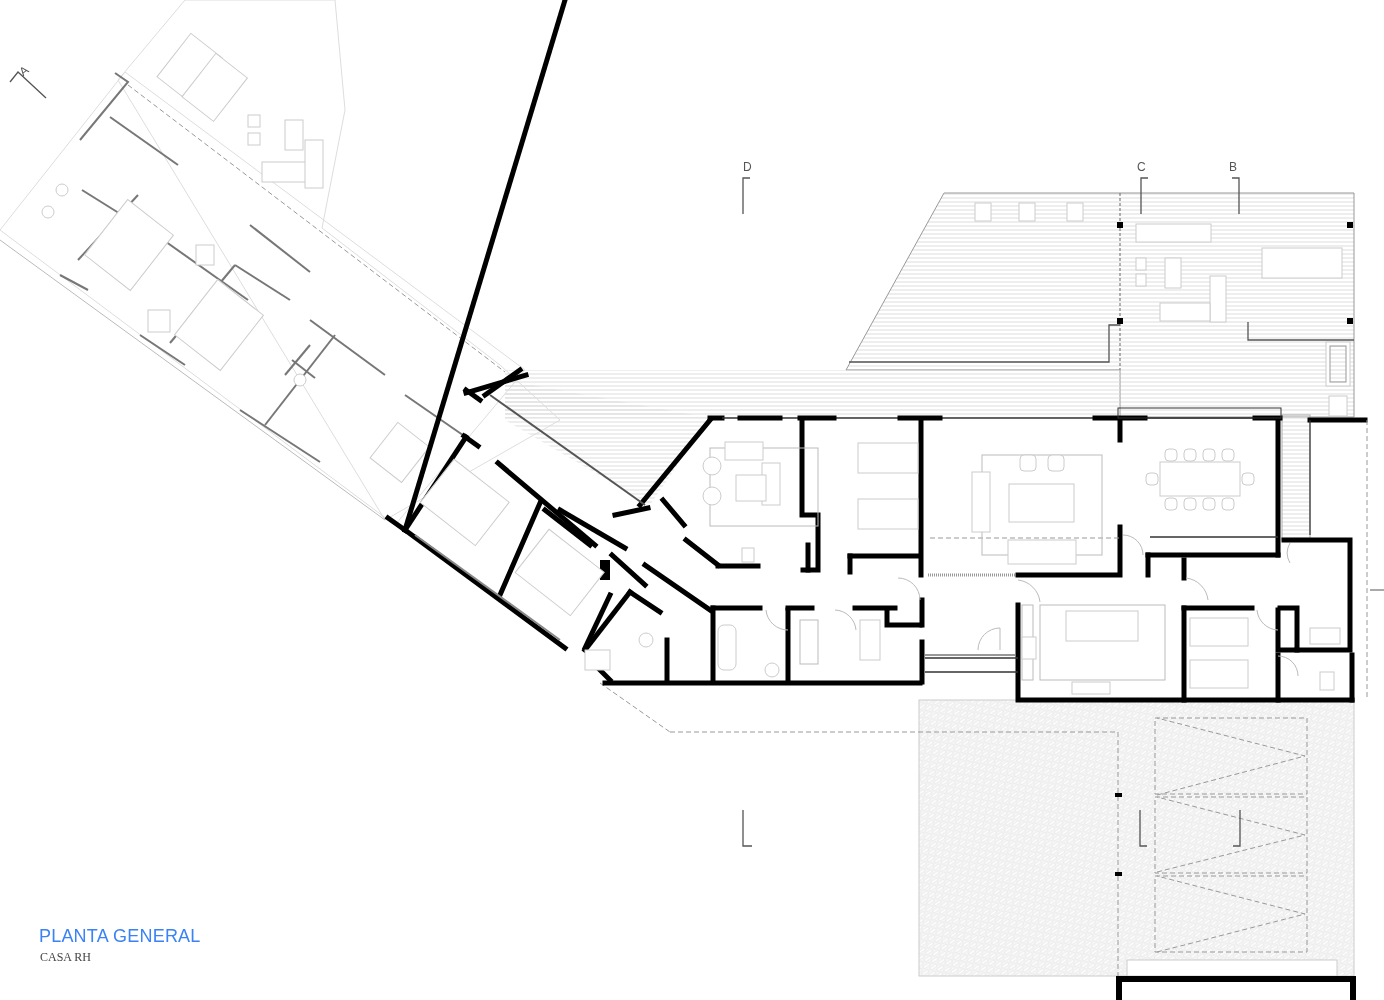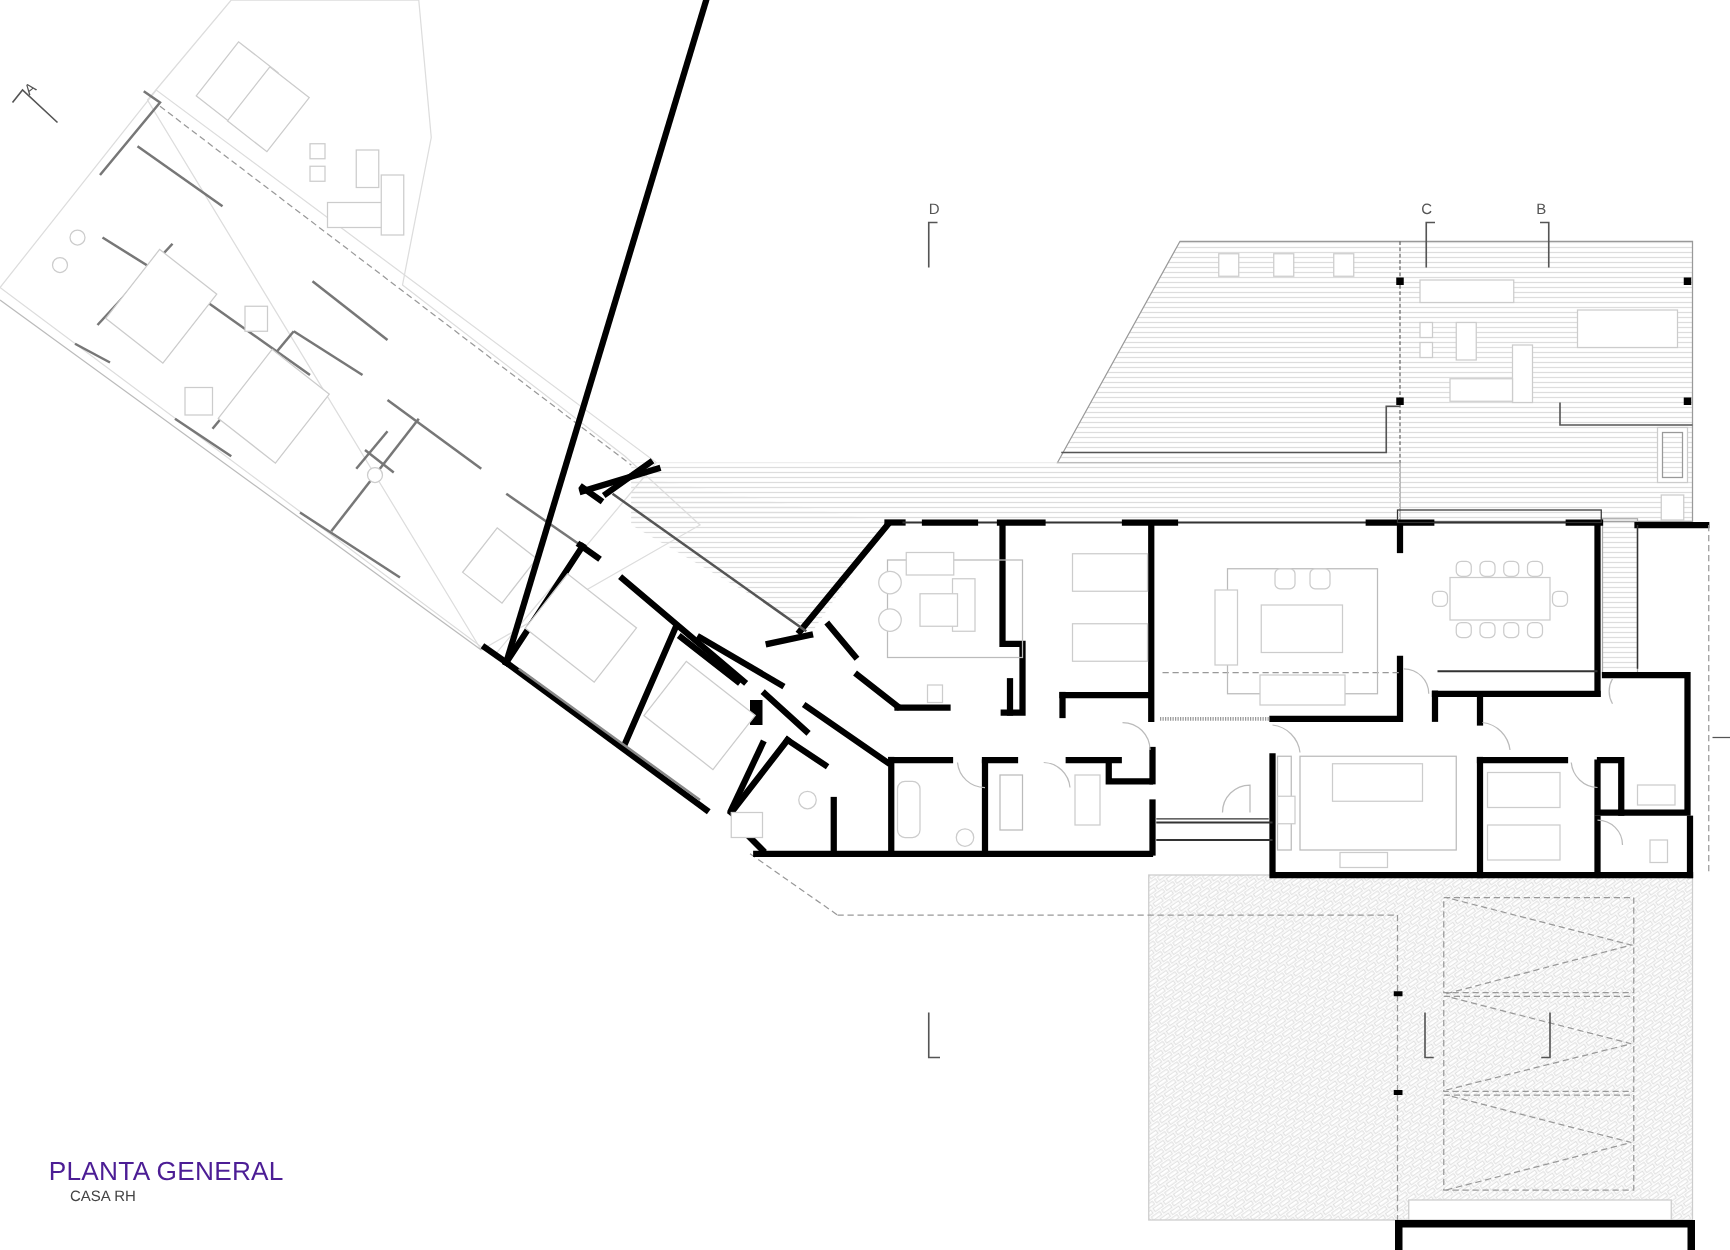--- a/index.html
+++ b/index.html
@@ -1,19 +1,19 @@
 <!DOCTYPE html>
 <html><head>
 <meta charset="utf-8">
 <style>
   html,body{margin:0;padding:0;background:#fff;}
   body{width:1384px;height:1000px;position:relative;overflow:hidden;font-family:"Liberation Sans",sans-serif;}
   svg{position:absolute;left:0;top:0;}
-  .title{position:absolute;left:39px;top:926px;font-size:21px;color:#4c1d95;letter-spacing:0.2px;}
-  .subtitle{position:absolute;left:56px;top:950px;font-size:12px;color:#444;}
+  .title{position:absolute;left:39px;top:926px;font-size:18px;color:#3b82f6;letter-spacing:0.2px;}
+  .subtitle{position:absolute;left:40px;top:950px;font-size:12px;color:#444;font-family:Liberation Serif, serif;}
   .sec{position:absolute;font-size:12px;color:#555;}
   .thin{stroke:#bbb;stroke-width:1;fill:none;}
   .furn{stroke:#ccc;stroke-width:1;fill:#fff;}
   .wall{stroke:#000;stroke-width:5;fill:none;stroke-linecap:square;}
   .dash{stroke:#999;stroke-width:1;stroke-dasharray:5 3;fill:none;}
   .secline{stroke:#555;stroke-width:1.3;fill:none;}
 </style>
 </head>
 <body>
 

